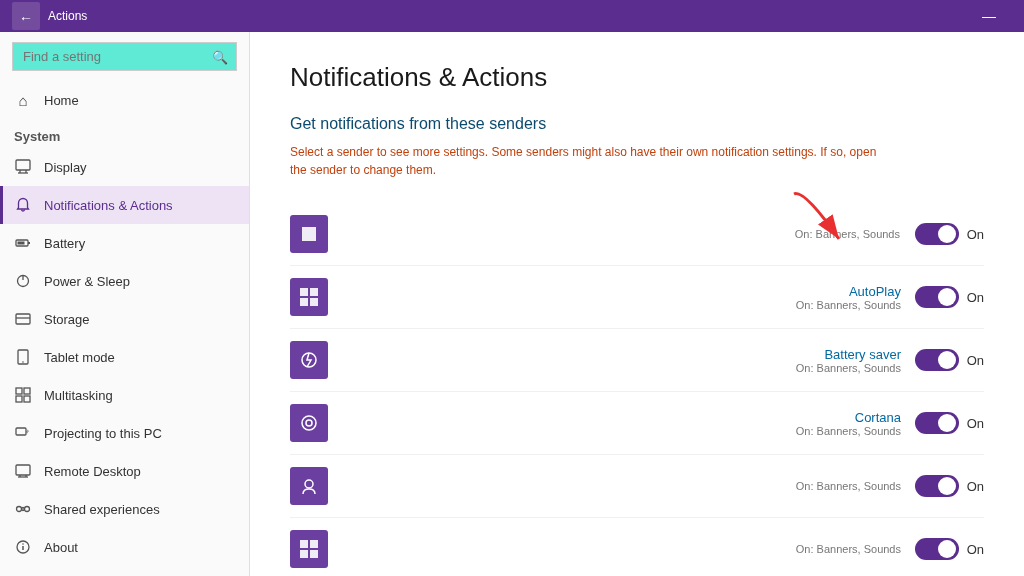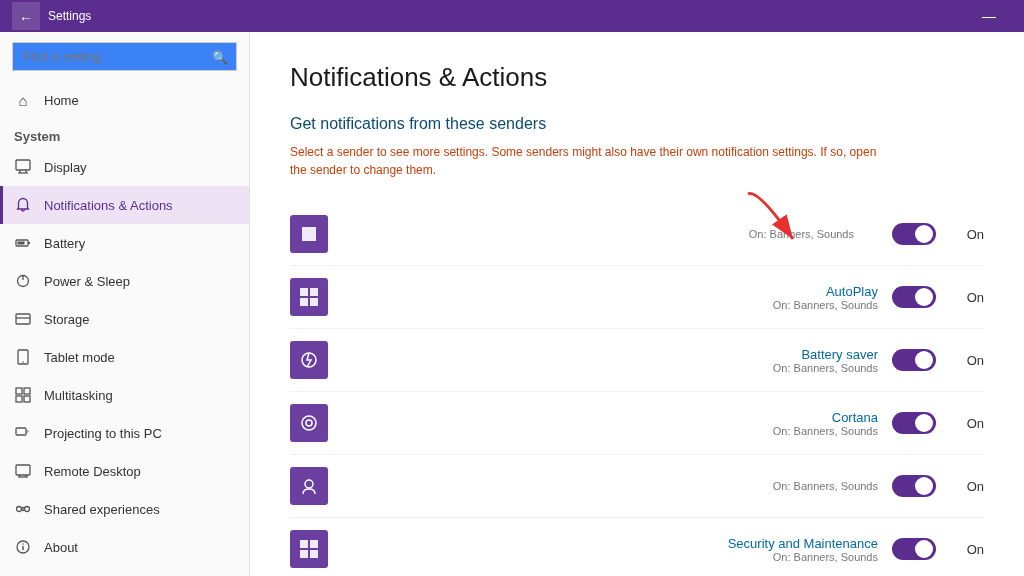--- a/index.html
+++ b/index.html
@@ -73,21 +73,21 @@
       flex-direction: column;
     }
     .sidebar-search {
       margin: 10px 12px;
       position: relative;
     }
     .sidebar-search input {
       width: 100%;
       padding: 6px 30px 6px 10px;
       border: 1px solid #ccc;
-      background: #3b82f6;
+      background: #5eead4;
       font-size: 13px;
       outline: none;
     }
     .sidebar-search-icon {
       position: absolute;
       right: 8px;
       top: 50%;
       transform: translateY(-50%);
       color: #666;
       font-size: 13px;
@@ -180,21 +180,21 @@
       color: #0369a1;
       font-weight: 400;
     }
     .notif-sub {
       font-size: 11px;
       color: #777;
     }
     .toggle-area {
       display: flex;
       align-items: center;
-      gap: 24px;
+      gap: 1px;
       margin-left: auto;
     }
     .toggle {
       width: 44px;
       height: 22px;
       background: #5b2d8e;
       border-radius: 11px;
       position: relative;
       cursor: pointer;
       flex-shrink: 0;
@@ -221,21 +221,21 @@
       position: relative;
     }
   </style>
 </head>
 <body>
 
 <div class="titlebar">
   <div class="titlebar-back">
     <span>←</span>
   </div>
-  <span class="titlebar-title">Settings</span>
+  <span class="titlebar-title">Actions</span>
   <div class="titlebar-controls">
     <div class="titlebar-btn">
       <span>—</span>
     </div>
   </div>
 </div>
 
 <div class="main">
 
   <div class="sidebar">
@@ -479,21 +479,20 @@
       <div class="notif-row">
         <div class="notif-icon">
           <svg width="22" height="22" viewBox="0 0 22 22" fill="white">
             <rect x="2" y="2" width="8" height="8" fill="white" opacity="0.9"></rect>
             <rect x="12" y="2" width="8" height="8" fill="white" opacity="0.9"></rect>
             <rect x="2" y="12" width="8" height="8" fill="white" opacity="0.9"></rect>
             <rect x="12" y="12" width="8" height="8" fill="white" opacity="0.9"></rect>
           </svg>
         </div>
         <div class="notif-info">
-          <div class="notif-name">Security and Maintenance</div>
           <div class="notif-sub">On: Banners, Sounds</div>
         </div>
         <div class="toggle-area">
           <div class="toggle"></div>
           <span class="toggle-label">On</span>
         </div>
       </div>
 
     </div>
   </div>

